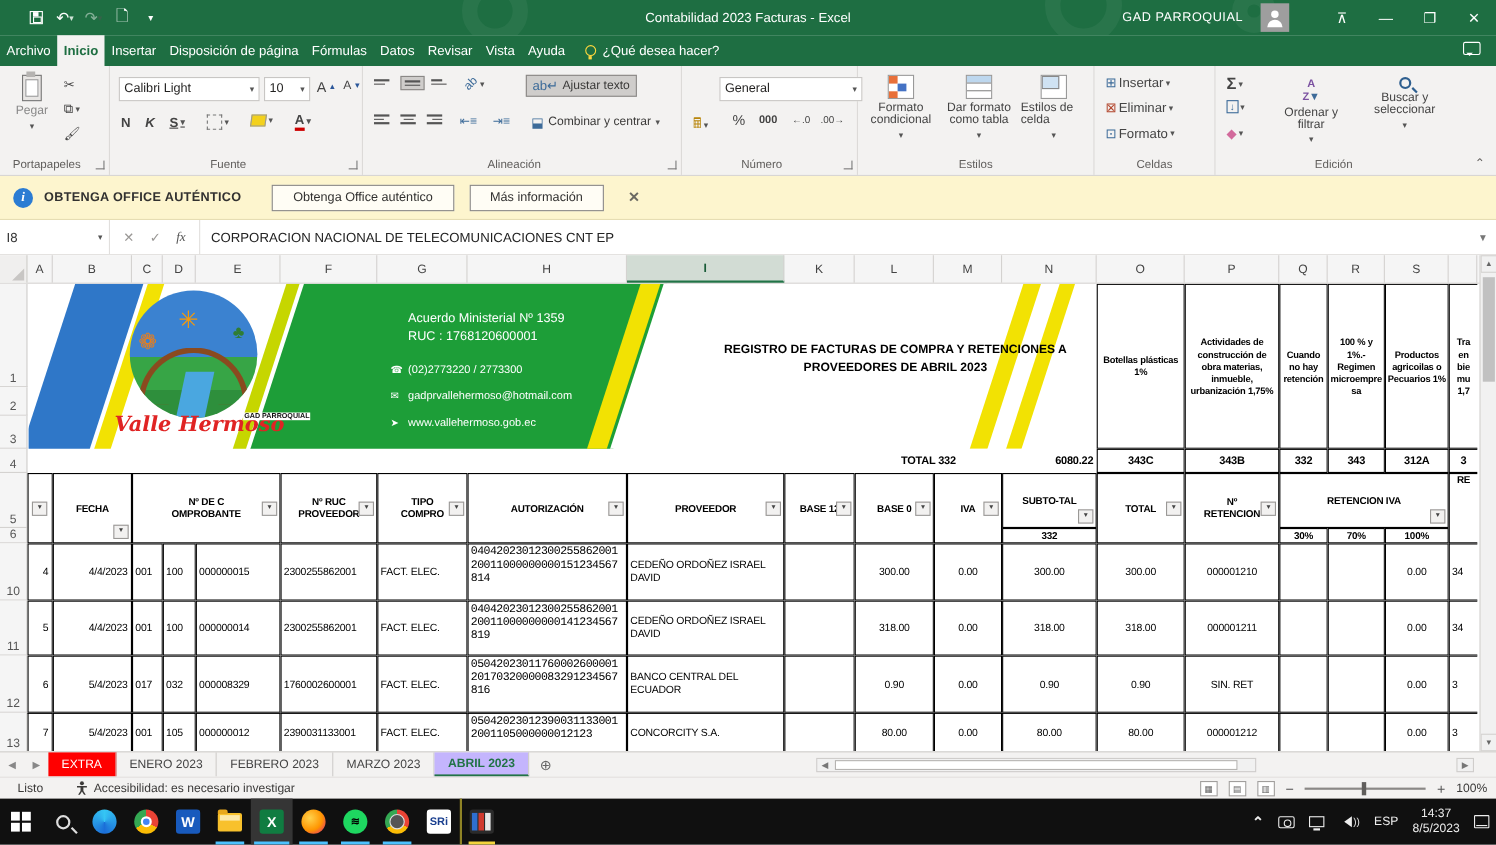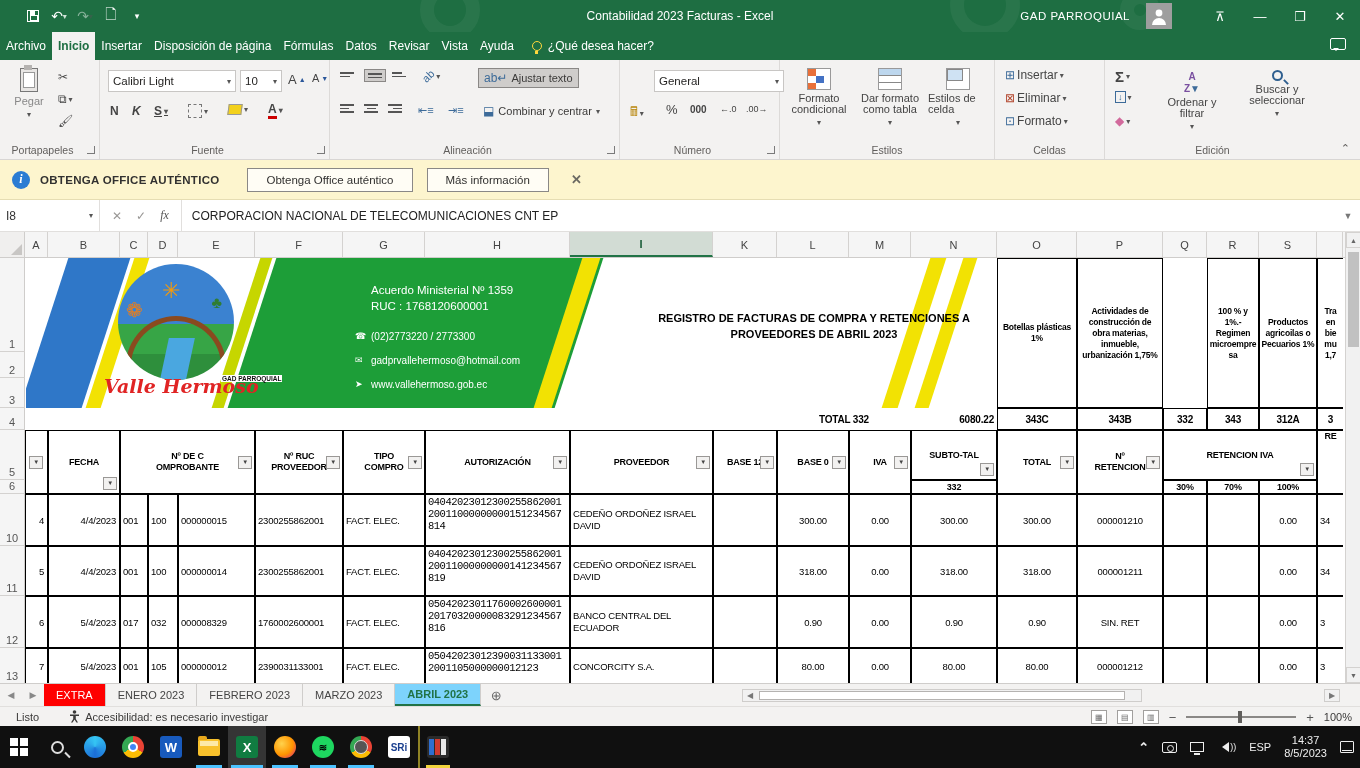--- a/index.html
+++ b/index.html
@@ -122,21 +122,21 @@
   
   #vscroll{position:absolute;right:0;top:232px;width:15px;height:451px;background:#f1f1f1;border-left:1px solid #d4d2d0;}
   .varrow{position:absolute;left:0;width:15px;height:16px;display:flex;align-items:center;justify-content:center;font-size:7px;color:#666;background:#f1f1f1;border:1px solid #d4d2d0;}
   #vthumb{position:absolute;left:2px;top:20px;width:11px;height:95px;background:#c1c1c1;}
 
   
   #tabbar{position:absolute;left:0;top:683px;width:1360px;height:23px;background:#f3f2f1;border-top:1px solid #cfcdcb;display:flex;align-items:stretch;font-size:11px;color:#444;}
   .tabnav{width:22px;display:flex;align-items:center;justify-content:center;color:#888;font-size:9px;}
   .stab{padding:0 12px;display:flex;align-items:center;border-right:1px solid #cfcdcb;white-space:nowrap;}
   .stab.red{background:#ff0000;color:#fff;}
-  .stab.active{background:#7dd3fc;color:#217346;font-weight:bold;border-bottom:2px solid #217346;}
+  .stab.active{background:#c4b5fd;color:#217346;font-weight:bold;border-bottom:2px solid #217346;}
   #newsheet{width:30px;display:flex;align-items:center;justify-content:center;font-size:13px;color:#666;}
   #hscroll{position:absolute;left:742px;top:5px;width:400px;height:13px;background:#f1f1f1;border:1px solid #cfcdcb;display:flex;}
   #hthumb{position:absolute;left:16px;top:1px;width:366px;height:9px;background:#fff;border:1px solid #b5b3b1;}
   .harrow{width:14px;display:flex;align-items:center;justify-content:center;font-size:8px;color:#777;}
   #hright{position:absolute;right:20px;top:5px;width:16px;height:13px;border:1px solid #cfcdcb;background:#f1f1f1;display:flex;align-items:center;justify-content:center;font-size:8px;color:#777;}
 
   
   #statusbar{position:absolute;left:0;top:706px;width:1360px;height:20px;background:#f3f2f1;border-top:1px solid #e1dfdd;display:flex;align-items:center;font-size:11px;color:#3b3a39;}
   #sb-right{position:absolute;right:8px;top:0;height:20px;display:flex;align-items:center;gap:10px;}
   .viewbtn{width:16px;height:14px;border:1px solid #a19f9d;background:#fff;display:flex;align-items:center;justify-content:center;font-size:8px;color:#666;}
@@ -507,20 +507,21 @@
       <div class="contact" style="top:121px;font-size:10px;">
         <span class="c-ico">➤</span><span>www.vallehermoso.gob.ec</span>
       </div>
 
       <div id="doc-title">REGISTRO DE FACTURAS DE COMPRA Y RETENCIONES A PROVEEDORES DE ABRIL 2023</div>
     </div>
 
     <div class="srow" style="top:0;height:150px;">
       <div class="cell co taxhd wrapany">Botellas plásticas 1%</div>
       <div class="cell cp taxhd wrapany">Actividades de construcción de obra materias, inmueble, urbanización 1,75%</div>
+      <div class="cell cq taxhd wrapany">Cuando no hay retención</div>
       <div class="cell cr taxhd wrapany">100 % y 1%.- Regimen microempresa</div>
       <div class="cell cs taxhd wrapany">Productos agricoilas o Pecuarios 1%</div>
       <div class="cell ct taxhd wrapany" style="border-right:none;">Tra en bie mu 1,7</div>
     </div>
 
     <div class="rowhdr" style="top:150px;height:22px;">4</div>
     <div class="srow" style="top:150px;height:22px;">
       <div class="cell clm codecell" style="border:none;">TOTAL 332</div>
       <div class="cell cn codecell rt" style="border:none;justify-content:flex-end;">6080.22</div>
       <div class="cell co codecell">343C</div>

